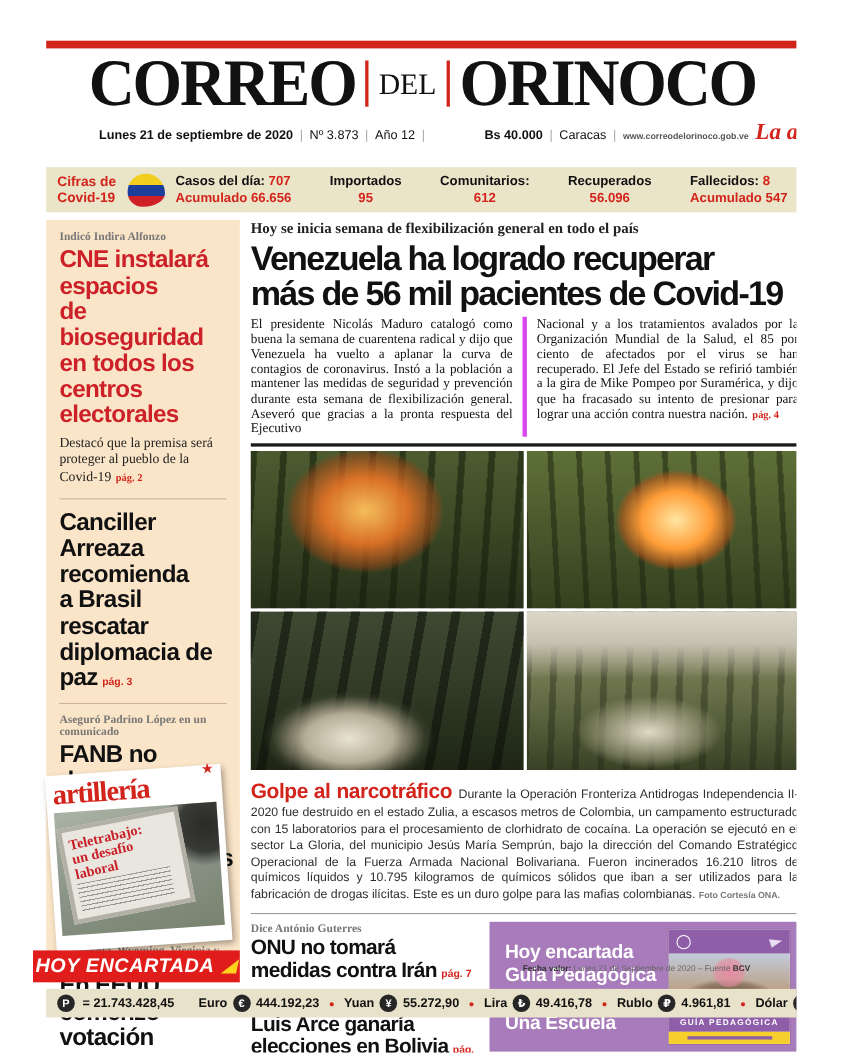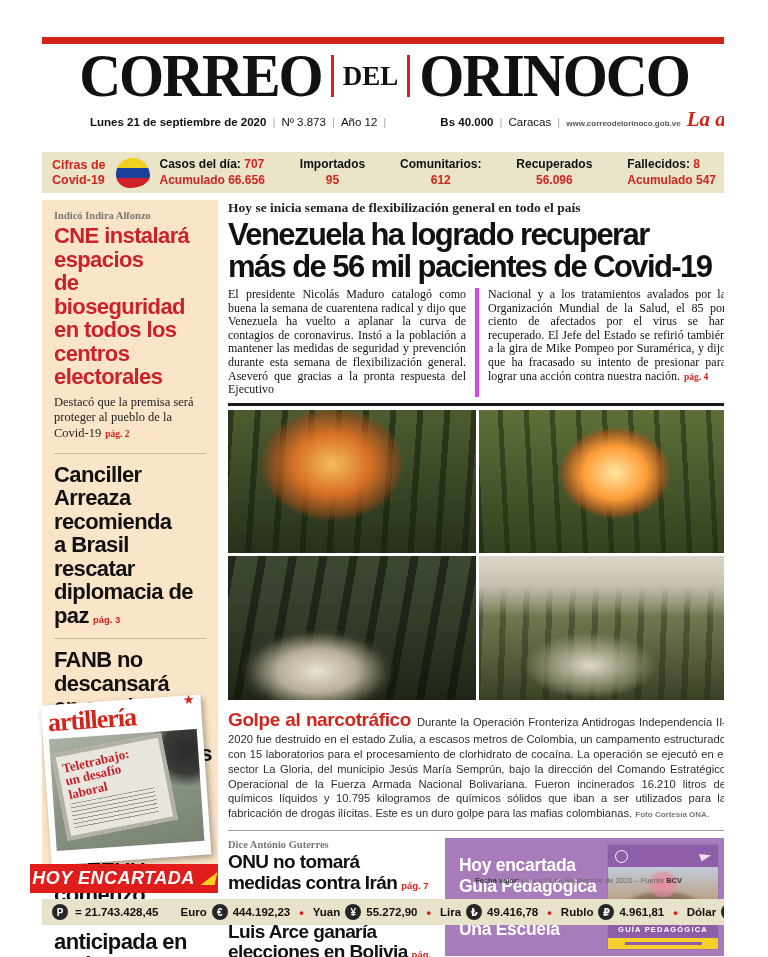--- a/index.html
+++ b/index.html
@@ -6,21 +6,21 @@
   .page{position:relative;width:724px;height:957px;background:#fff;overflow:hidden;
         font-family:"Liberation Sans","DejaVu Sans",sans-serif;color:#111;}
   .pre{white-space:pre-line;}
 
   
   .red-rule{position:absolute;left:42px;top:37px;width:684px;height:7px;background:#d3241c;}
   .title-row{position:absolute;left:42px;top:44px;width:684px;height:64px;
              display:flex;align-items:center;justify-content:center;gap:9px;}
   .t-big{font-family:"Liberation Serif","DejaVu Serif",serif;font-weight:bold;
          font-size:58px;letter-spacing:-2px;line-height:1;transform:scaleY(1.04);}
-  .t-small{font-family:"Liberation Serif","DejaVu Serif",serif;font-weight:bold;font-size:27px;line-height:1;}
+  .t-small{font-family:"Liberation Serif","DejaVu Serif",serif;font-weight:normal;font-size:27px;line-height:1;}
   .t-sep{width:3px;height:42px;background:#d3241c;}
   .info-row{position:absolute;left:42px;top:107px;width:684px;display:flex;align-items:baseline;gap:6px;
             font-size:11.5px;white-space:nowrap;}
   .info-row .b{font-weight:bold;margin-left:48px;}
   .info-row .v{color:#aaa;font-weight:normal;}
   .info-row .site{font-size:8px;color:#555;font-weight:bold;}
   .slogan{margin-left:auto;font-family:"Liberation Serif","DejaVu Serif",serif;
           font-style:italic;font-weight:bold;font-size:21px;color:#d3241c;}
   .founder-row{position:absolute;left:42px;top:134px;width:684px;border-top:1.5px solid #888;border-bottom:1.5px solid #888;
                padding:2px 0;font-size:7.6px;letter-spacing:.8px;color:#444;
@@ -214,20 +214,21 @@
 centros electorales</span></h2>
     <p class="s-sub"><span>Destacó que la premisa será proteger al pueblo de la Covid-19</span><span class="pg">pág. 2</span></p>
     <div class="s-rule"></div>
 
     <h2 class="s-title"><span class="pre">Canciller Arreaza
 recomienda
 a Brasil rescatar
 diplomacia de paz</span><span class="pg">pág. 3</span></h2>
     <div class="s-rule"></div>
 
+    <div class="s-kicker">Aseguró Padrino López en un comunicado</div>
     <h2 class="s-title"><span class="pre">FANB no descansará
 en combate de delitos
 transfronterizos
 de grupos armados</span><span class="pg">pág. 4</span></h2>
     <div class="s-rule"></div>
 
     <div class="s-kicker">Minnesota, Wyoming, Virginia y Dakota del Sur</div>
     <h2 class="s-title"><span class="pre">En EEUU
 comenzó votación
 anticipada en varios

